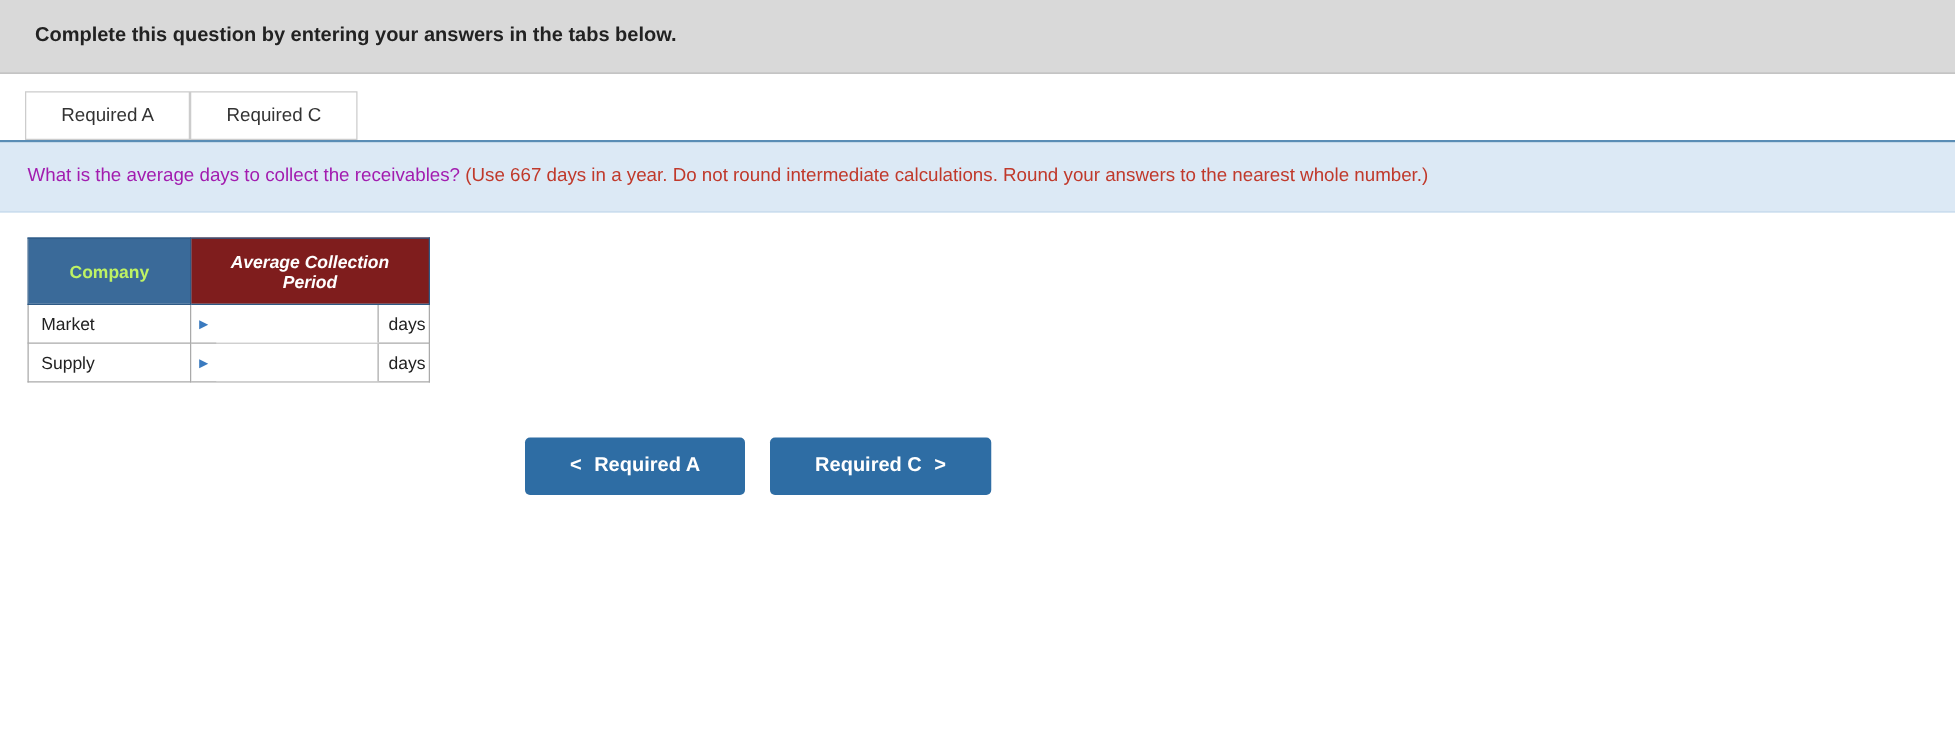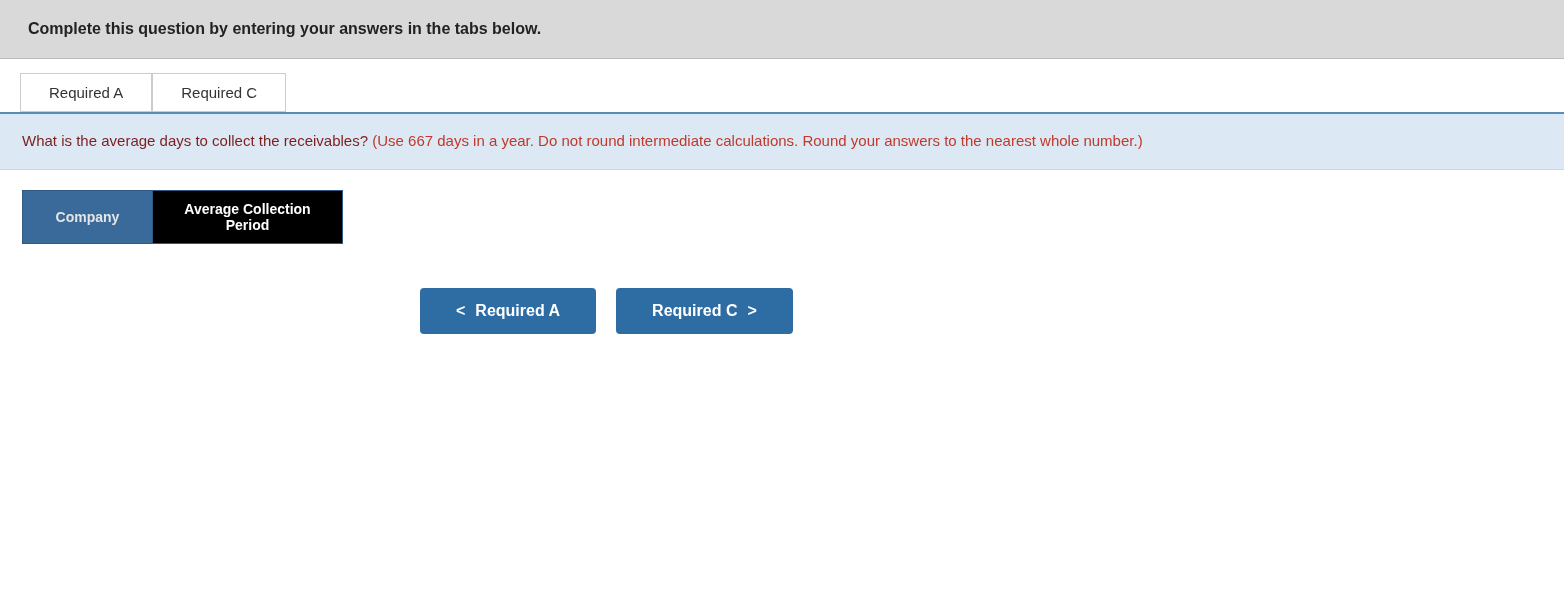--- a/index.html
+++ b/index.html
@@ -52,21 +52,21 @@
 
     .question-area {
       background: #dce9f5;
       padding: 16px 22px;
       font-size: 15px;
       border-bottom: 1px solid #c5d9ec;
       line-height: 1.5;
     }
 
     .question-black {
-      color: #7f1d1d;
+      color: #a21caf;
       margin-top: 28px;
     }
 
     .question-red {
       color: #c0392b;
     }
 
     .table-area {
       padding: 20px 22px;
     }
@@ -80,28 +80,29 @@
       background: #3a6a99;
       color: #fff;
       padding: 10px 18px;
       text-align: center;
       font-size: 14px;
       border: 1px solid #2e5a85;
     }
 
     table th.company-header {
       background: #3a6a99;
-      color: #e5e5e5;
+      color: #bef264;
       width: 130px;
     }
 
     table th.period-header {
-      background: #000000;
+      background: #7f1d1d;
       color: #fff;
       width: 190px;
+      font-style: italic;
     }
 
     table td {
       border: 1px solid #aaa;
       padding: 6px 10px;
       font-size: 14px;
       vertical-align: middle;
     }
 
     table td.company-cell {
@@ -188,20 +189,44 @@
       <tr>
         <th class="company-header">
           <span>Company</span>
         </th>
         <th class="period-header">
           <span>Average Collection Period</span>
         </th>
       </tr>
     </thead>
     <tbody>
+      <tr>
+        <td class="company-cell">
+          <span>Market</span>
+        </td>
+        <td style="padding:0; border:1px solid #aaa;">
+          <div class="input-row-cell">
+            <span class="triangle-icon">►</span>
+            <input class="days-input" type="text" value="" style="">
+            <span class="days-label">days</span>
+          </div>
+        </td>
+      </tr>
+      <tr>
+        <td class="company-cell">
+          <span>Supply</span>
+        </td>
+        <td style="padding:0; border:1px solid #aaa;">
+          <div class="input-row-cell">
+            <span class="triangle-icon">►</span>
+            <input class="days-input" type="text" value="" style="">
+            <span class="days-label">days</span>
+          </div>
+        </td>
+      </tr>
     </tbody>
   </table>
 </div>
 
 <div class="nav-buttons">
   <button class="nav-btn">
     <span class="chevron">&lt;</span>
     <span>Required A</span>
   </button>
   <button class="nav-btn">

